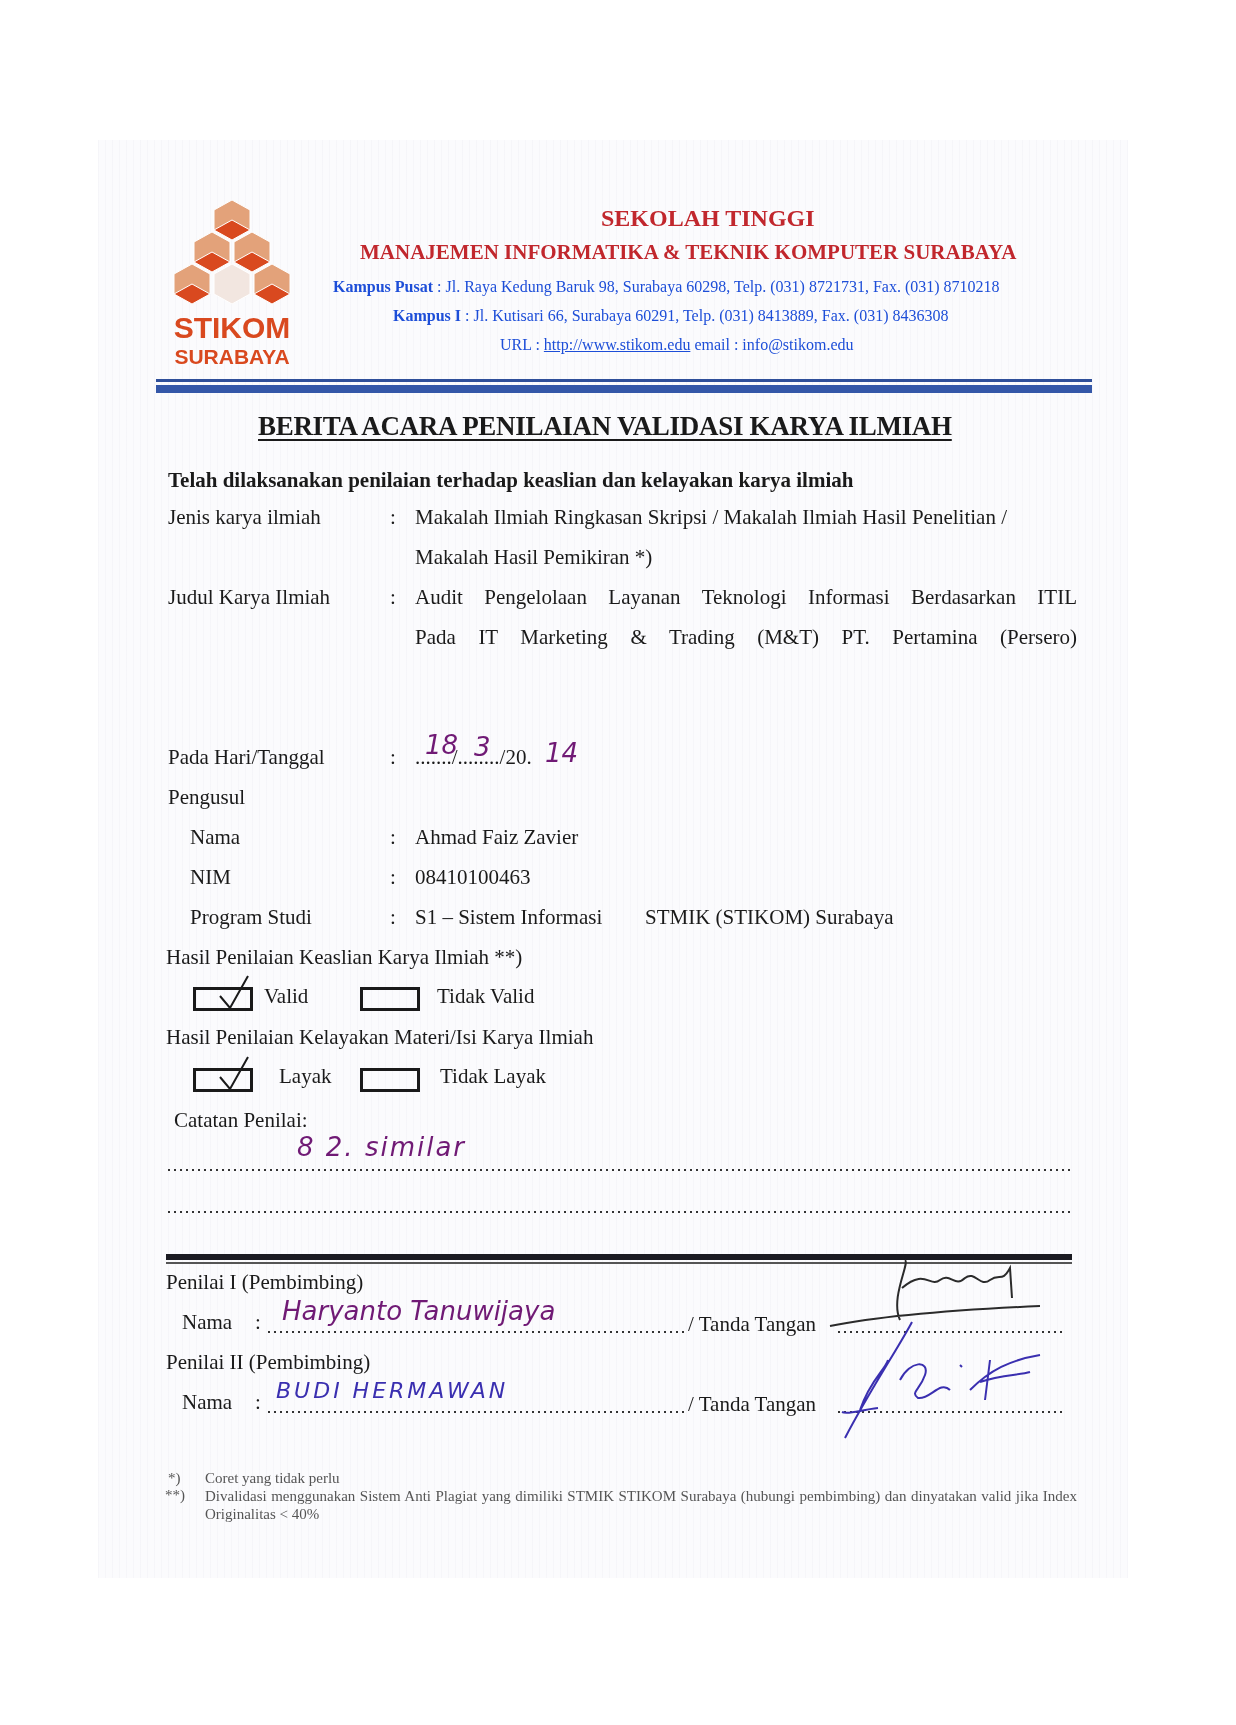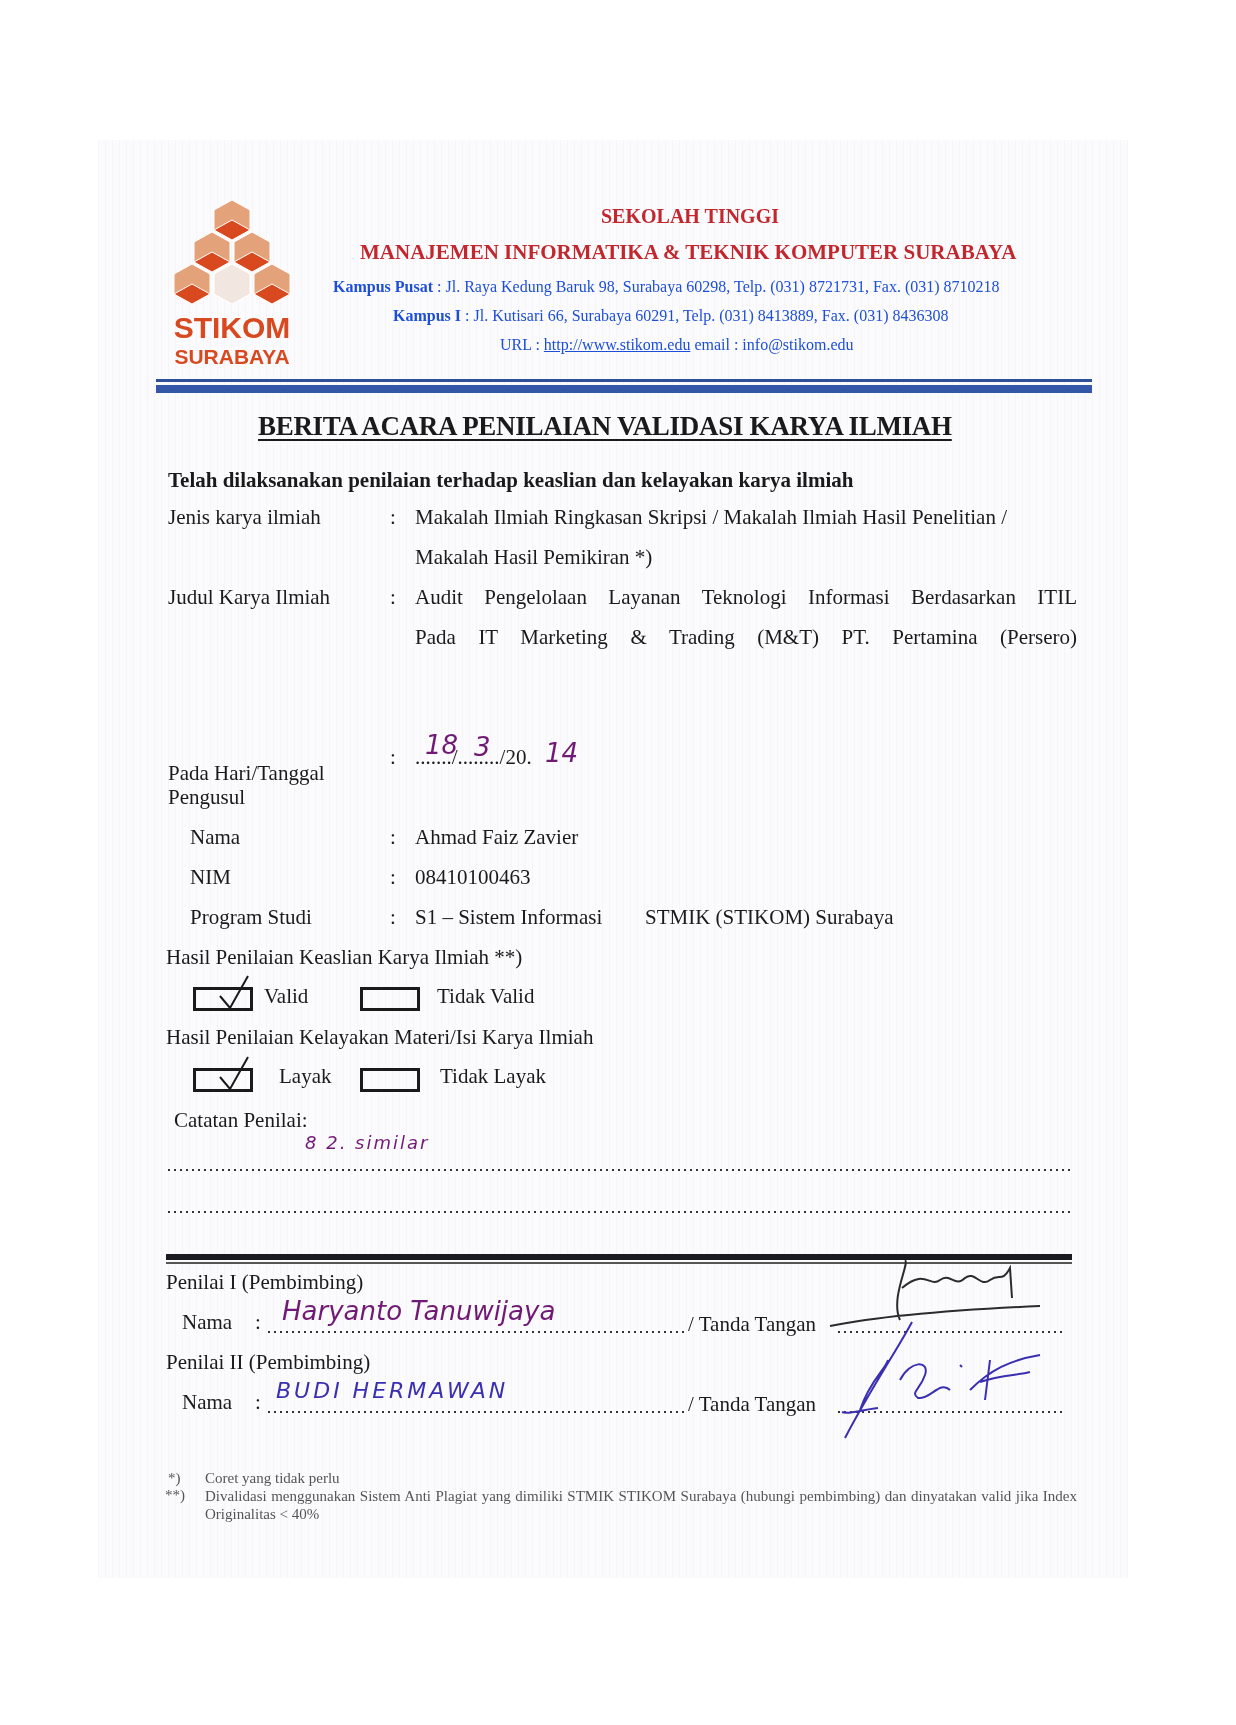--- a/index.html
+++ b/index.html
@@ -8,21 +8,21 @@
   .paper { position: absolute; left: 98px; top: 140px; width: 1030px; height: 1438px;
            background: #fbfbfd;
            background-image: repeating-linear-gradient(90deg, rgba(200,200,215,0.10) 0px, rgba(200,200,215,0.10) 1px, transparent 1px, transparent 7px); }
   .abs { position: absolute; white-space: nowrap; }
 
   
   .logo { position: absolute; left: 168px; top: 200px; width: 128px; height: 170px; }
   .hd-red { color: #c1272d; font-weight: bold; font-family: "Liberation Serif", serif; }
   .hd-blue { color: #1d4ed8; font-family: "Liberation Serif", serif; }
   .hd-blue b { font-weight: bold; }
-  .hd-line1 { left: 601px; top: 205px; font-size: 20px; }
+  .hd-line1 { left: 601px; top: 205px; font-size: 24px; }
   .hd-line2 { left: 360px; top: 240px; font-size: 21px; }
   .hd-line3 { left: 333px; top: 278px; font-size: 16px; }
   .hd-line4 { left: 393px; top: 307px; font-size: 16px; }
   .hd-line5 { left: 500px; top: 336px; font-size: 16px; }
   .hd-line5 u { text-decoration: underline; }
   .rule-thin { position: absolute; left: 156px; top: 379px; width: 936px; height: 3px; background: #2f4f9a; }
   .rule-thick { position: absolute; left: 156px; top: 385px; width: 936px; height: 8px; background: #3457a8; }
 
   
   .doc-title { left: 258px; top: 411px; font-size: 27px; font-weight: bold; text-decoration: underline;
@@ -101,21 +101,21 @@
 <div class="abs val" style="left:415px; top:505px;">Makalah Ilmiah Ringkasan Skripsi / Makalah Ilmiah Hasil Penelitian /</div>
 <div class="abs val" style="left:415px; top:545px;">Makalah Hasil Pemikiran *)</div>
 
 <div class="abs lbl" style="left:168px; top:585px;">Judul Karya Ilmiah</div>
 <div class="abs colon" style="left:390px; top:585px;">:</div>
 <div class="justify" style="top:577px;">
   <span class="row">Audit Pengelolaan Layanan Teknologi Informasi Berdasarkan ITIL</span>
   <span class="row">Pada IT Marketing &amp; Trading (M&amp;T) PT. Pertamina (Persero)</span>
 </div>
 
-<div class="abs lbl" style="left:168px; top:745px;margin-top:16px;">Pada Hari/Tanggal</div>
+<div class="abs lbl" style="left:168px; top:745px;">Pada Hari/Tanggal</div>
 <div class="abs colon" style="left:390px; top:745px;">:</div>
 <div class="abs val" style="left:415px; top:745px;">......./......../20.</div>
 <div class="abs hw hw-dark" style="left:425px; top:730px; font-size:26px;">18</div>
 <div class="abs hw hw-dark" style="left:474px; top:732px; font-size:26px;">3</div>
 <div class="abs hw hw-dark" style="left:545px; top:738px; font-size:26px;">14</div>
 
 <div class="abs lbl" style="left:168px; top:785px;">Pengusul</div>
 <div class="abs lbl" style="left:190px; top:825px;">Nama</div>
 <div class="abs colon" style="left:390px; top:825px;">:</div>
 <div class="abs val" style="left:415px; top:825px;">Ahmad Faiz Zavier</div>
@@ -141,21 +141,21 @@
 <div class="abs lbl" style="left:166px; top:1025px;">Hasil Penilaian Kelayakan Materi/Isi Karya Ilmiah</div>
 <div class="cbox" style="left:193px; top:1068px;"></div>
 <svg class="check" style="left:218px; top:1057px;" viewBox="0 0 40 34">
   <path d="M2 20 L12 32 L30 0" fill="none" stroke="#1a1a1a" stroke-width="2"></path>
 </svg>
 <div class="abs val" style="left:250px; top:1064px;margin-left:29px;">Layak</div>
 <div class="cbox" style="left:360px; top:1068px;"></div>
 <div class="abs val" style="left:440px; top:1064px;">Tidak Layak</div>
 
 <div class="abs lbl" style="left:166px; top:1108px;margin-left:8px;">Catatan Penilai:</div>
-<div class="abs hw hw-dark" style="left:305px; top:1132px; font-size:18px; letter-spacing:2px;">8 2. similar</div>
+<div class="abs hw hw-dark" style="left:297px; top:1132px; font-size:26px; letter-spacing:2px;">8 2. similar</div>
 <div class="dots" style="top:1168px;"></div>
 <div class="dots" style="top:1210px;"></div>
 
 <div class="rule-sep1"></div>
 <div class="rule-sep2"></div>
 
 <div class="abs lbl" style="left:166px; top:1270px;">Penilai I (Pembimbing)</div>
 <div class="abs lbl" style="left:182px; top:1310px;">Nama</div>
 <div class="abs colon" style="left:255px; top:1310px;">:</div>
 <div class="dots" style="left:266px; width:420px; top:1330px;"></div>

